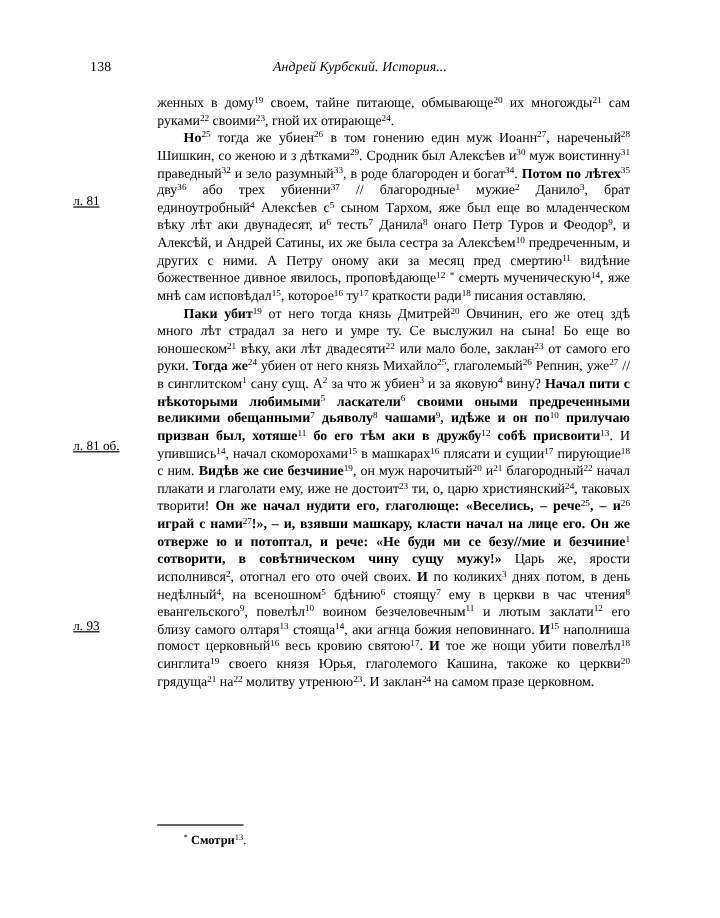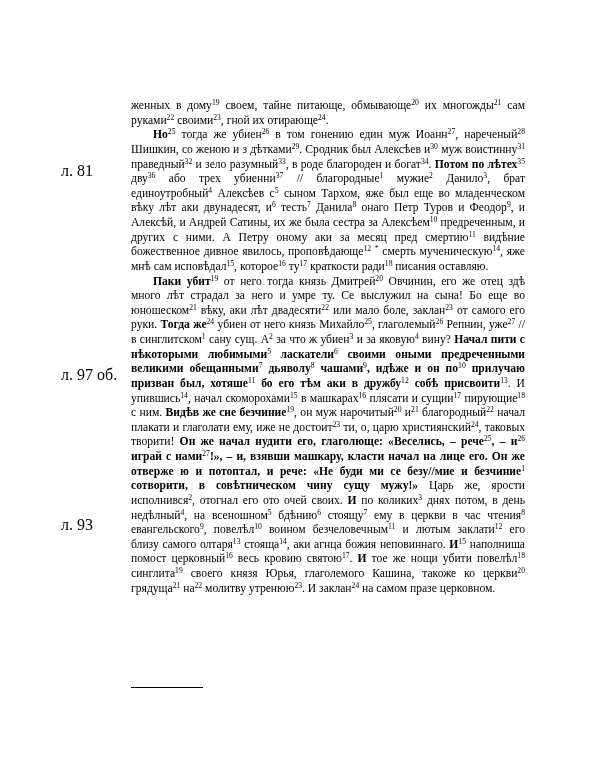--- a/index.html
+++ b/index.html
@@ -60,35 +60,35 @@
     text-align: justify;
     text-justify: inter-word;
     hyphens: none;
   }
   .text-column p {
     margin: 0;
     text-indent: 22px;
   }
   .text-column p.noindent {
     text-indent: 0;
-    margin-top: 20px;
   }
   sup {
     font-size: 0.66em;
     line-height: 0;
     vertical-align: 0.46em;
   }
   b { font-weight: bold; margin-top: 48px; }
 
   
   .margin-note {
     position: absolute;
-    font-size: 16px;
+    font-size: 11px;
     white-space: nowrap;
     text-align: center;
+    text-decoration: underline;
   }
   .margin-note.m1 { left: 61px; top: 162px; }
   .margin-note.m2 { left: 61px; top: 366px; }
   .margin-note.m3 { left: 61px; top: 516px; }
 
   
   .footnote-rule {
     position: absolute;
     left: 131px;
     top: 687px;
@@ -108,26 +108,31 @@
   .footnote sup {
     font-size: 0.68em;
     vertical-align: 0.45em;
   }
 </style>
 </head>
 <body>
 
 <div class="page">
 
+  <div class="running-head">
+    <span class="folio-number">138</span>
+    <span class="running-title">Андрей Курбский. История...</span>
+  </div>
 
   <div class="margin-note m1">л. 81</div>
-  <div class="margin-note m2">л. 97 об.</div>
+  <div class="margin-note m2">л. 81 об.</div>
   <div class="margin-note m3">л. 93</div>
 
   <div class="text-column">
     <p class="noindent">женных в дому<sup>19</sup> своем, тайне питающе, обмывающе<sup>20</sup> их многожды<sup>21</sup> сам руками<sup>22</sup> своими<sup>23</sup>, гной их отирающе<sup>24</sup>.</p>
     <p><b>Но</b><sup>25</sup> тогда же убиен<sup>26</sup> в том гонению един муж Иоанн<sup>27</sup>, нареченый<sup>28</sup> Шишкин, со женою и з дѣтками<sup>29</sup>. Сродник был Алексѣев и<sup>30</sup> муж воистинну<sup>31</sup> праведный<sup>32</sup> и зело разумный<sup>33</sup>, в роде благороден и богат<sup>34</sup>. <b>Потом по лѣтех</b><sup>35</sup> дву<sup>36</sup> або трех убиенни<sup>37</sup> // благородные<sup>1</sup> мужие<sup>2</sup> Данило<sup>3</sup>, брат единоутробный<sup>4</sup> Алексѣев с<sup>5</sup> сыном Тархом, яже был еще во младенческом вѣку лѣт аки двунадесят, и<sup>6</sup> тесть<sup>7</sup> Данила<sup>8</sup> онаго Петр Туров и Феодор<sup>9</sup>, и Алексѣй, и Андрей Сатины, их же была сестра за Алексѣем<sup>10</sup> предреченным, и других с ними. А Петру оному аки за месяц пред смертию<sup>11</sup> видѣние божественное дивное явилось, проповѣдающе<sup>12</sup> <sup>*</sup> смерть мученическую<sup>14</sup>, яже мнѣ сам исповѣдал<sup>15</sup>, которое<sup>16</sup> ту<sup>17</sup> краткости ради<sup>18</sup> писания оставляю.</p>
     <p><b>Паки убит</b><sup>19</sup> от него тогда князь Дмитрей<sup>20</sup> Овчинин, его же отец здѣ много лѣт страдал за него и умре ту. Се выслужил на сына! Бо еще во юношеском<sup>21</sup> вѣку, аки лѣт двадесяти<sup>22</sup> или мало боле, заклан<sup>23</sup> от самого его руки. <b>Тогда же</b><sup>24</sup> убиен от него князь Михайло<sup>25</sup>, глаголемый<sup>26</sup> Репнин, уже<sup>27</sup> // в синглитском<sup>1</sup> сану сущ. А<sup>2</sup> за что ж убиен<sup>3</sup> и за яковую<sup>4</sup> вину? <b>Начал пити с нѣкоторыми любимыми</b><sup>5</sup> <b>ласкатели</b><sup>6</sup> <b>своими оными предреченными великими обещанными</b><sup>7</sup> <b>дьяволу</b><sup>8</sup> <b>чашами</b><sup>9</sup><b>, идѣже и он по</b><sup>10</sup> <b>прилучаю призван был, хотяше</b><sup>11</sup> <b>бо его тѣм аки в дружбу</b><sup>12</sup> <b>собѣ присвоити</b><sup>13</sup>. И упившись<sup>14</sup>, начал скоморохами<sup>15</sup> в машкарах<sup>16</sup> плясати и сущии<sup>17</sup> пирующие<sup>18</sup> с ним. <b>Видѣв же сие безчиние</b><sup>19</sup>, он муж нарочитый<sup>20</sup> и<sup>21</sup> благородный<sup>22</sup> начал плакати и глаголати ему, иже не достоит<sup>23</sup> ти, о, царю християнский<sup>24</sup>, таковых творити! <b>Он же начал нудити его, глаголюще: «Веселись, – рече</b><sup>25</sup><b>, – и</b><sup>26</sup> <b>играй с нами</b><sup>27</sup><b>!», – и, взявши машкару, класти начал на лице его. Он же отверже ю и потоптал, и рече: «Не буди ми се безу//мие и безчиние</b><sup>1</sup> <b>сотворити, в совѣтническом чину сущу мужу!»</b> Царь же, ярости исполнився<sup>2</sup>, отогнал его ото очей своих. <b>И</b> по коликих<sup>3</sup> днях потом, в день недѣлный<sup>4</sup>, на всеношном<sup>5</sup> бдѣнию<sup>6</sup> стоящу<sup>7</sup> ему в церкви в час чтения<sup>8</sup> евангельского<sup>9</sup>, повелѣл<sup>10</sup> воином безчеловечным<sup>11</sup> и лютым заклати<sup>12</sup> его близу самого олтаря<sup>13</sup> стояща<sup>14</sup>, аки агнца божия неповиннаго. <b>И</b><sup>15</sup> наполниша помост церковный<sup>16</sup> весь кровию святою<sup>17</sup>. <b>И</b> тое же нощи убити повелѣл<sup>18</sup> синглита<sup>19</sup> своего князя Юрья, глаголемого Кашина, такоже ко церкви<sup>20</sup> грядуща<sup>21</sup> на<sup>22</sup> молитву утренюю<sup>23</sup>. И заклан<sup>24</sup> на самом празе церковном.</p>
   </div>
 
   <div class="footnote-rule"></div>
+  <div class="footnote"><sup>*</sup> <b>Смотри</b><sup>13</sup>.</div>
 
 </div>
 
 </body></html>

